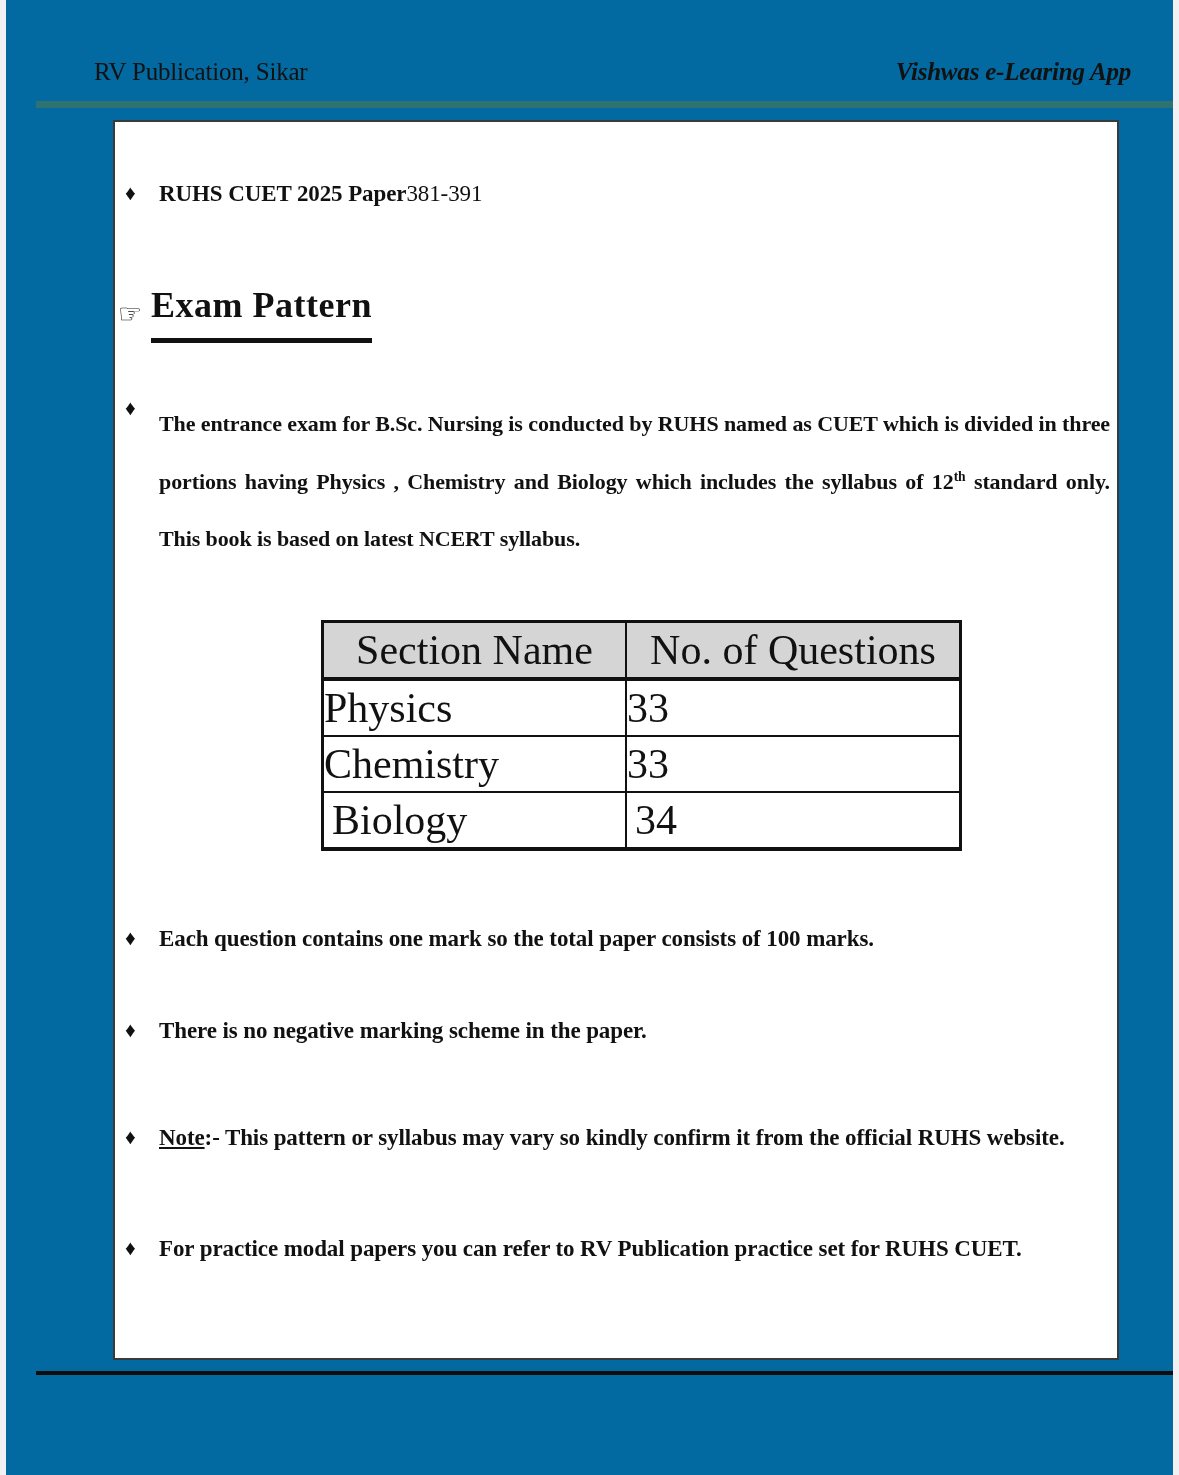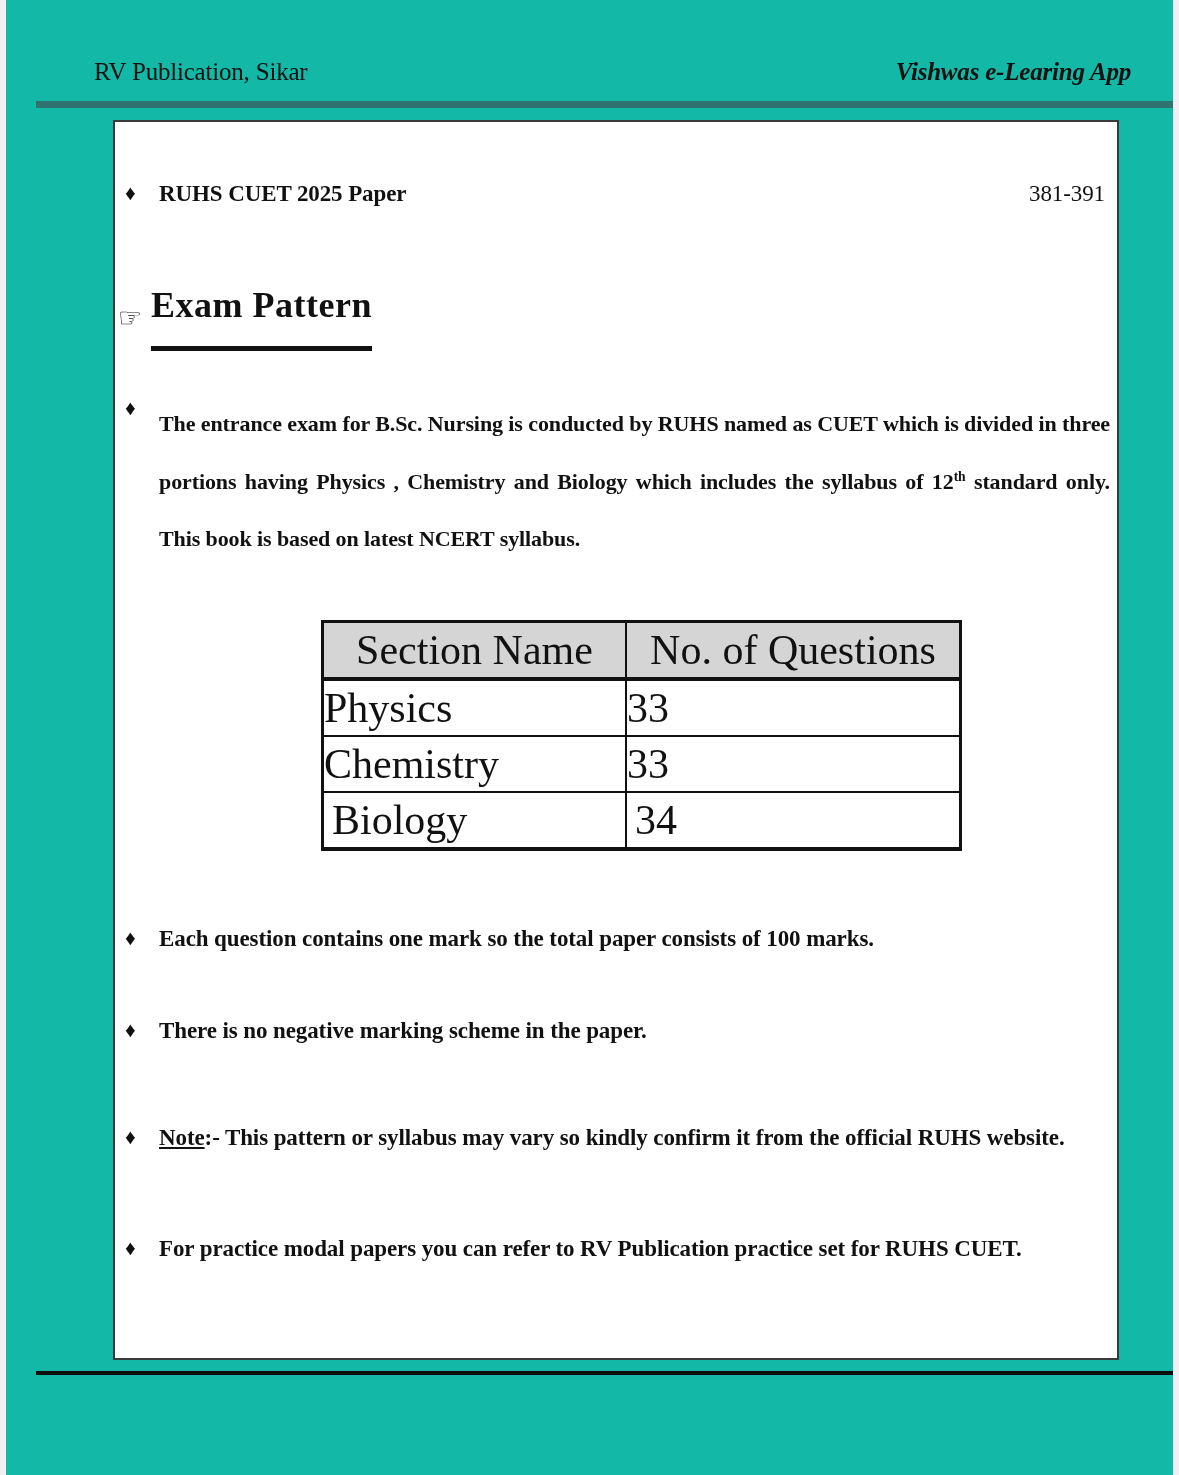--- a/index.html
+++ b/index.html
@@ -16,21 +16,21 @@
     overflow: hidden;
   }
 
   
   .page {
     position: absolute;
     left: 6px;
     top: 0;
     width: 1167px;
     height: 1475px;
-    background: #14b8a6;
+    background: #0369a1;
   }
 
   
   .page-header {
     position: absolute;
     left: 24px;
     top: 58px;
     width: 1113px;
     height: 40px;
   }
@@ -97,21 +97,20 @@
   }
 
   
   .paper-title-row {
     left: 10px;
     top: 58px;
     width: 980px;
   }
   .paper-title-row .bullet-text {
     display: flex;
-    justify-content: space-between;
     align-items: baseline;
     white-space: nowrap;
   }
   .paper-range {
     font-size: 23px;
     font-weight: normal;
   }
 
   
   .section-heading {
@@ -127,21 +126,21 @@
     width: 42px;
     flex: 0 0 42px;
     text-align: center;
     color: #111;
   }
   .heading-text {
     font-size: 36px;
     font-weight: bold;
     letter-spacing: 0.5px;
     border-bottom: 5px solid #111;
-    padding-bottom: 20px;
+    padding-bottom: 12px;
     line-height: 1.15;
   }
 
   
   .intro-row {
     left: 10px;
     top: 273px;
     width: 985px;
   }
   .intro-row .bullet-text {

